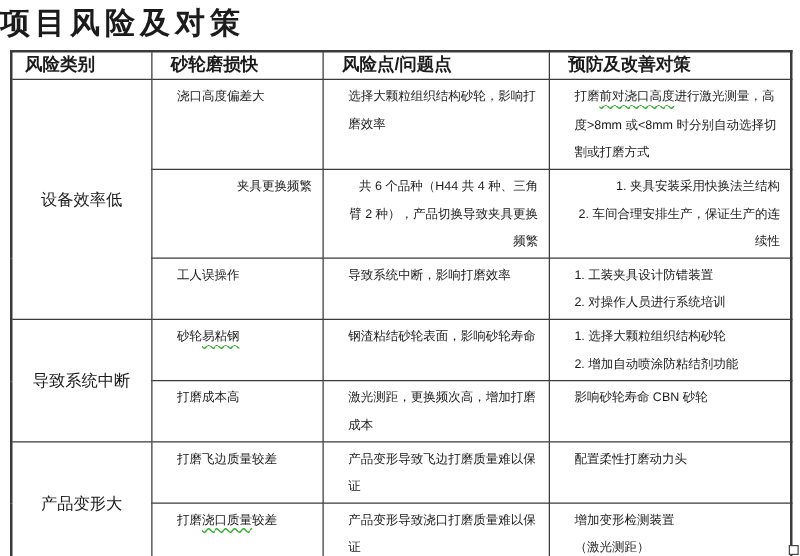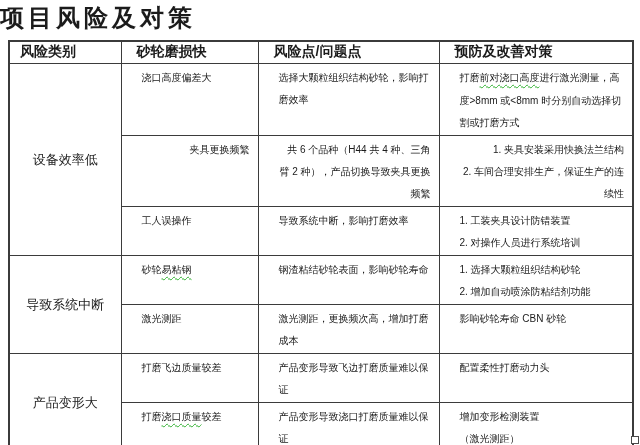--- a/index.html
+++ b/index.html
@@ -113,21 +113,21 @@
 2. 对操作人员进行系统培训</span></td>
           </tr>
           <tr style="height: 48px;">
             <td rowspan="2" class="cat">导致系统中断</td>
             <td class="cell"><span>砂轮</span><span class="wavy">易粘钢</span></td>
             <td class="cell"><span>钢渣粘结砂轮表面，影响砂轮寿命</span></td>
             <td class="cell"><span>1. 选择大颗粒组织结构砂轮
 2. 增加自动喷涂防粘结剂功能</span></td>
           </tr>
           <tr style="height: 47px;">
-            <td class="cell"><span>激光测距</span></td>
+            <td class="cell"><span>打磨成本高</span></td>
             <td class="cell"><span>激光测距，更换频次高，增加打磨成本</span></td>
             <td class="cell"><span>影响砂轮寿命 CBN 砂轮</span></td>
           </tr>
           <tr style="height: 44px;">
             <td rowspan="2" class="cat">产品变形大</td>
             <td class="cell"><span>打磨飞边质量较差</span></td>
             <td class="cell"><span>产品变形导致飞边打磨质量难以保证</span></td>
             <td class="cell"><span>配置柔性打磨动力头</span></td>
           </tr>
           <tr style="height: 50px;">

